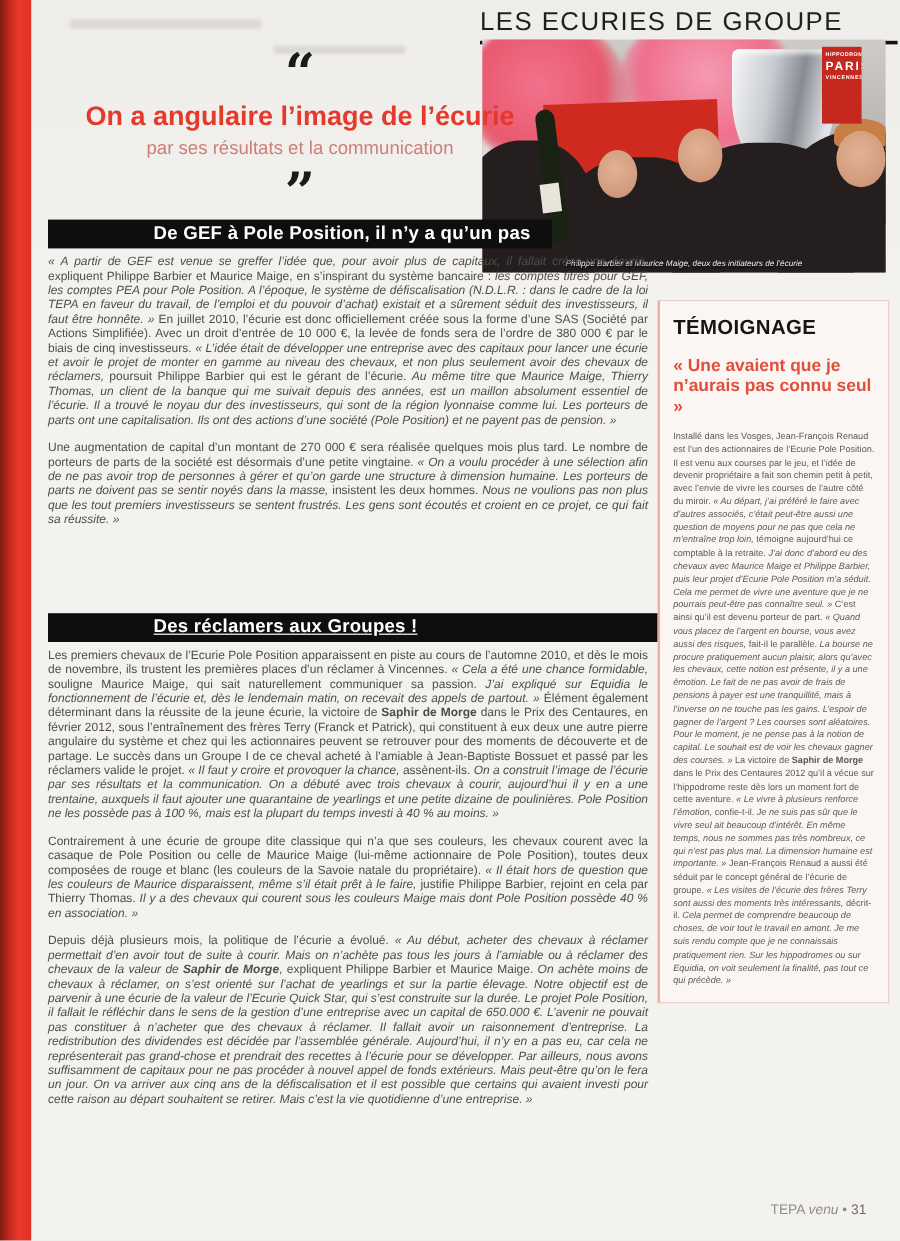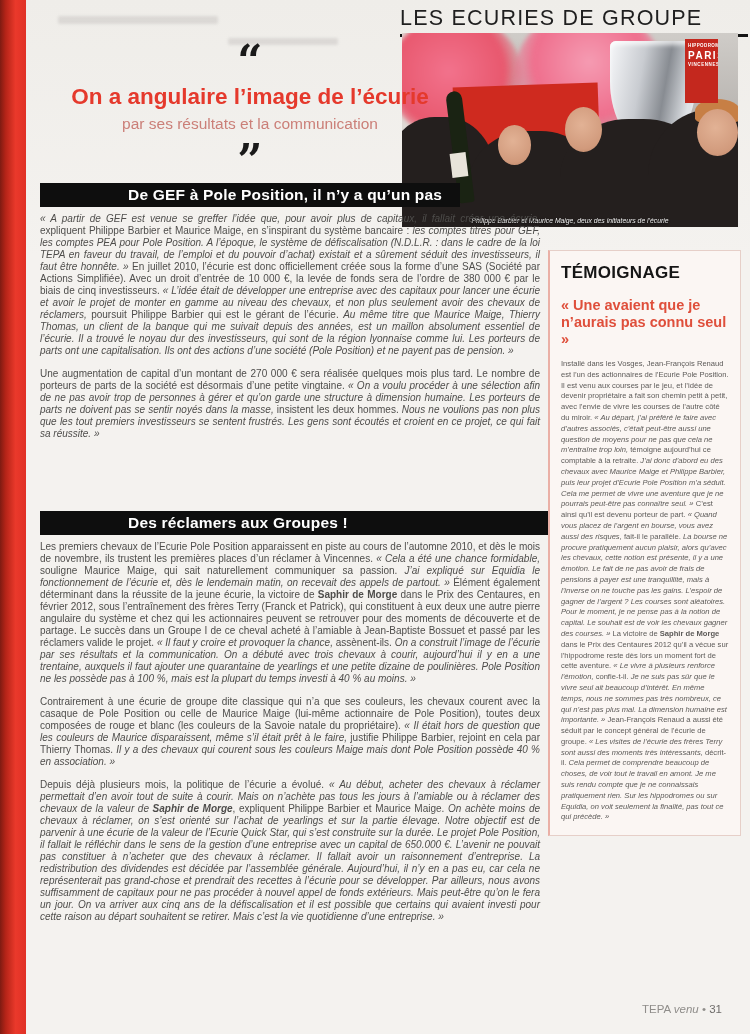--- a/index.html
+++ b/index.html
@@ -57,21 +57,21 @@
   .pq-l1{color:#e5392c;font-weight:bold;font-size:22.5px;line-height:26px;margin-top:4px;}
   .pq-l2{color:#cb7f78;font-size:15.5px;margin-top:5px;}
   .pq-close{margin-top:10px;}
 
   
   .sec{position:absolute;left:40px;width:500px;}
   .sec1{top:183px;} .sec2{top:511px;}
   .banner{margin:0 0 6px 0;background:#0e0e0e;color:#fff;font-size:15.5px;font-weight:bold;
         height:24px;line-height:24px;padding-left:88px;box-sizing:border-box;letter-spacing:.2px;}
   .sec1 .banner{width:420px;}
-  .sec2 .banner{width:538px;}
+  .sec2 .banner{width:538px;text-decoration:underline;}
   .para{margin:0 0 11px 0;text-align:justify;font-size:10px;line-height:12px;color:#4e4d4b;}
 
   
   .sidebar{position:absolute;left:548px;top:250px;width:193px;box-sizing:border-box;
         background:#fbf6f3;border:1px solid #e6cfc8;border-left:2px solid #eab0a6;
         padding:12px 11px 12px 11px;}
   .sidebar h3{margin:0 0 14px 0;font-size:17px;color:#161616;letter-spacing:.3px;font-weight:bold;}
   .sb-sub{color:#df4f3b;font-weight:bold;font-size:14.5px;line-height:17px;margin-bottom:11px;}
   .sb-paras .para{font-size:7.6px;line-height:10.8px;text-align:left;color:#5c5a58;margin:0;}
 

